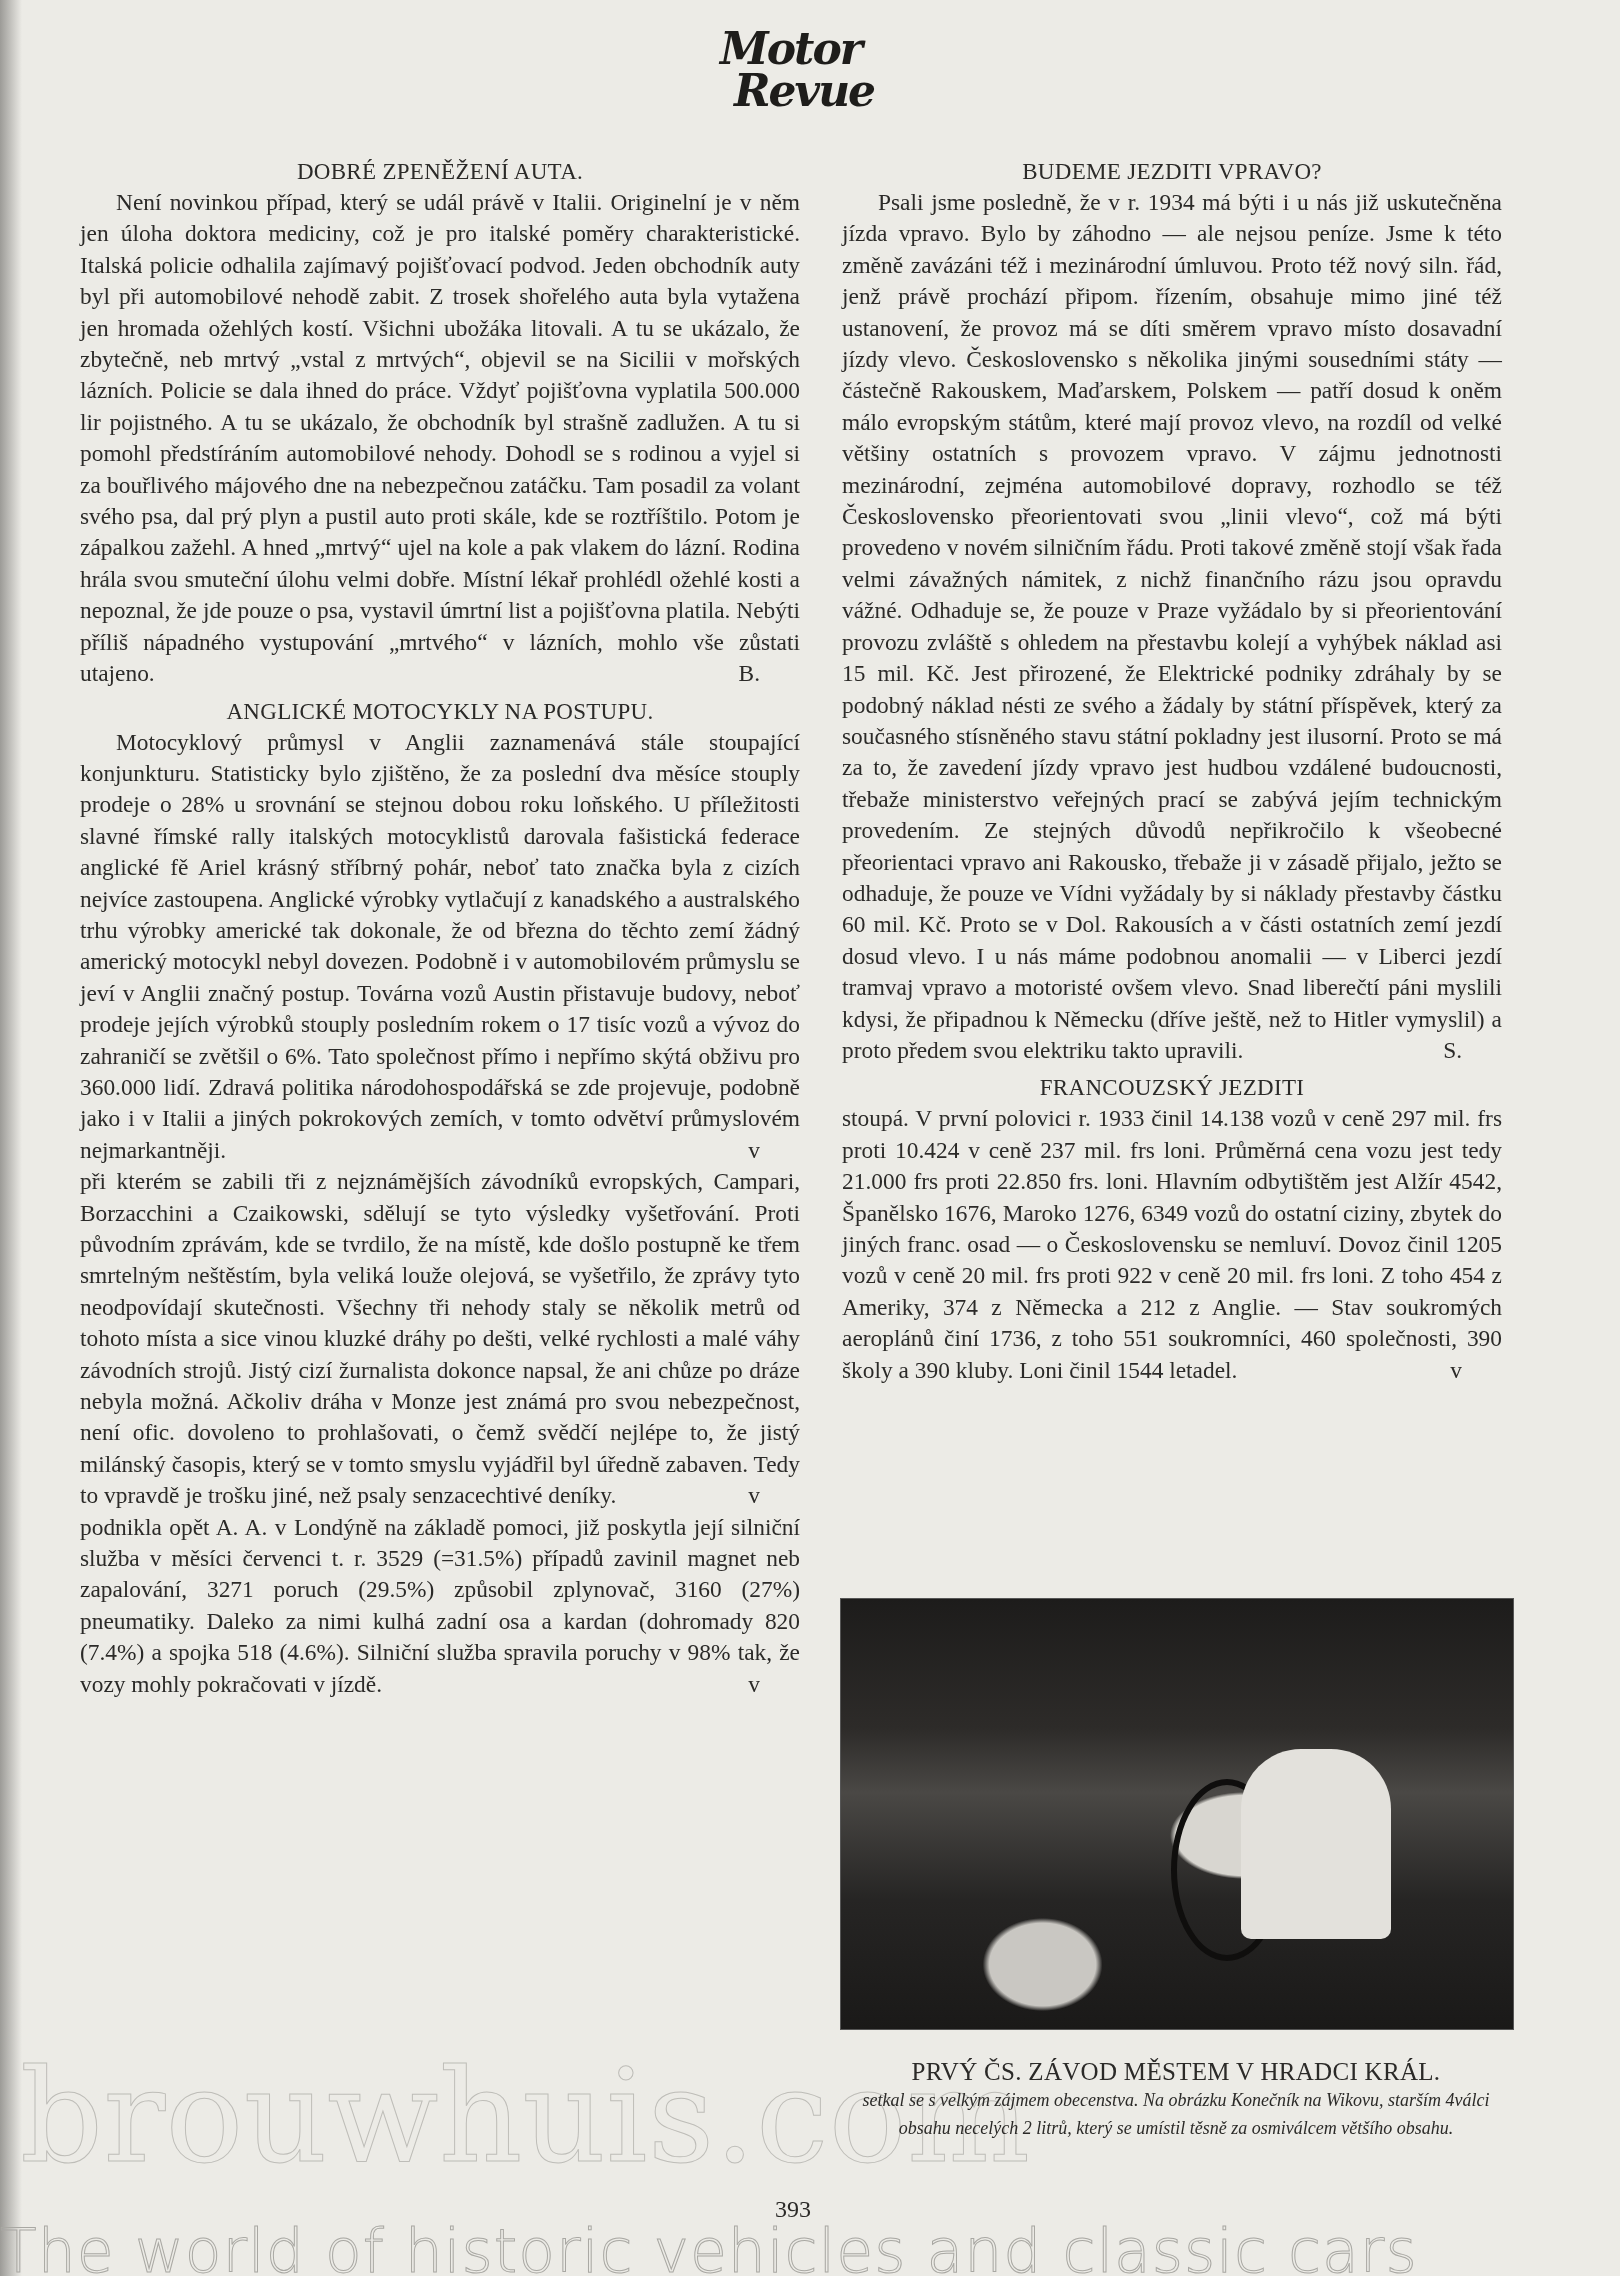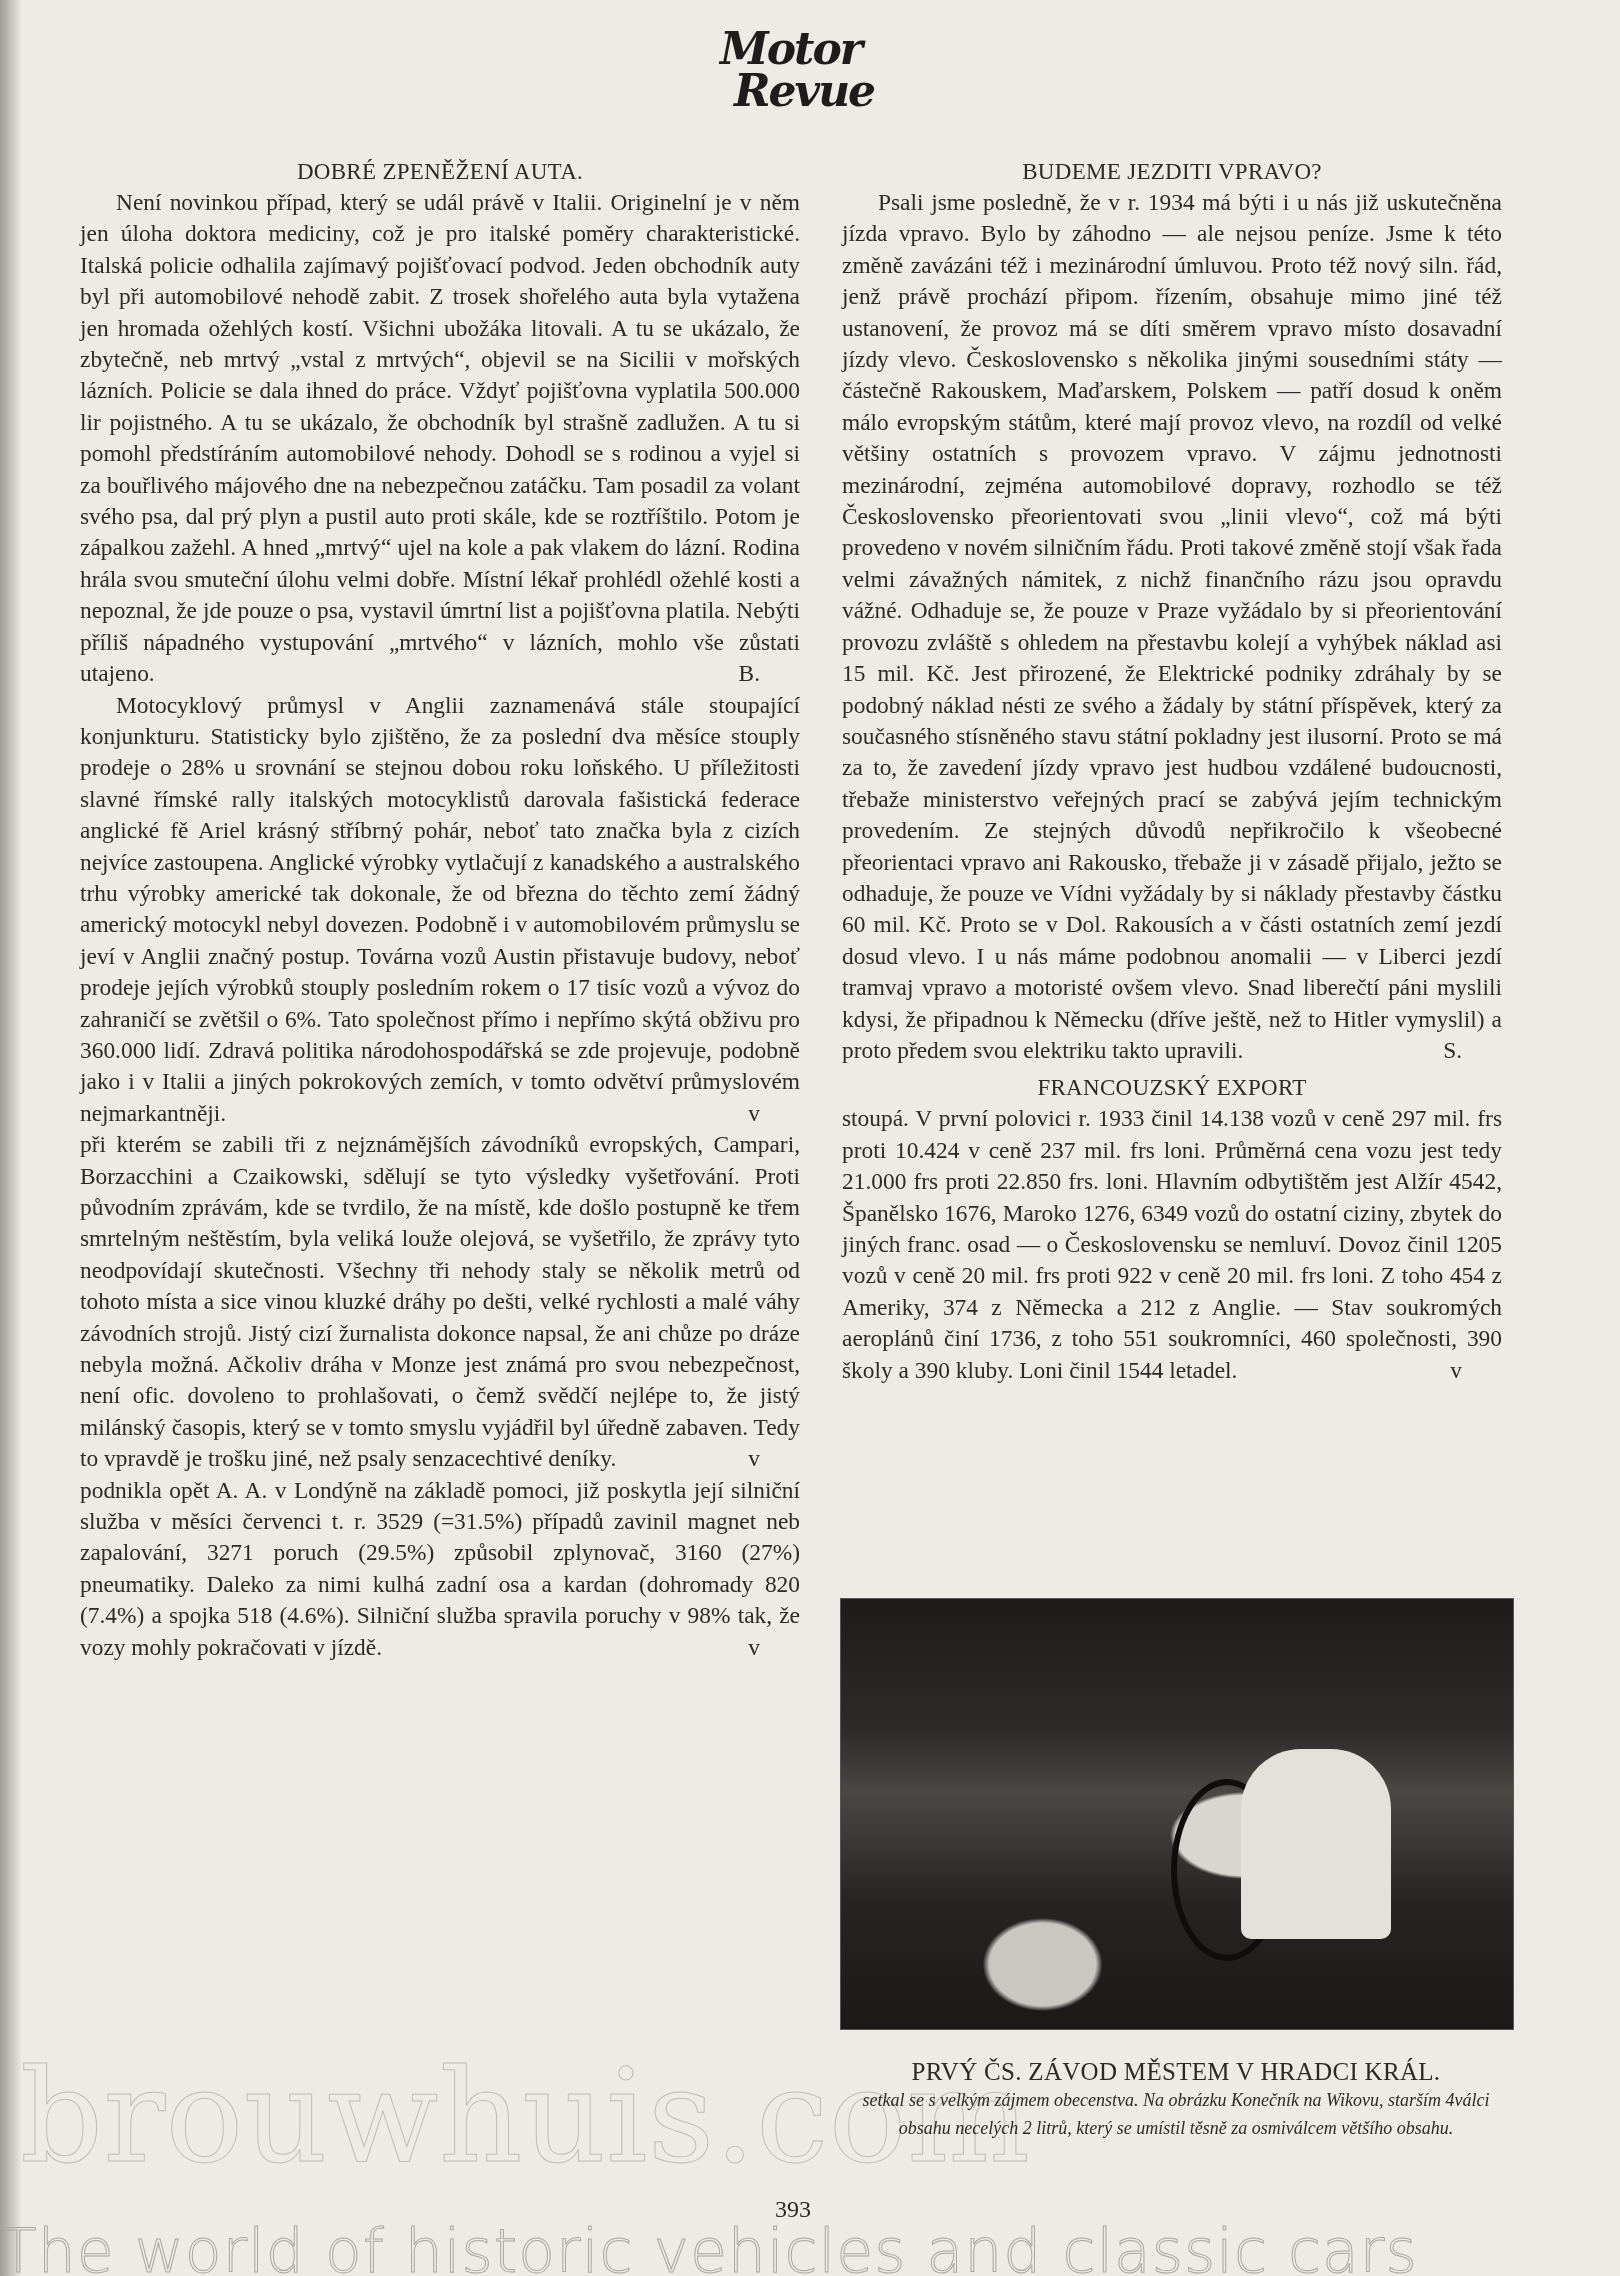--- a/index.html
+++ b/index.html
@@ -87,37 +87,38 @@
 </div>
 
 <div class="watermark-big">brouwhuis.com</div>
 
 <div class="col col-left">
   <section>
     <h2 class="headline">DOBRÉ ZPENĚŽENÍ AUTA.</h2>
     <p class="para indent"><span>Není novinkou případ, který se udál právě v Italii. Originelní je v něm jen úloha doktora mediciny, což je pro italské poměry charakteristické. Italská policie odhalila zajímavý pojišťovací podvod. Jeden obchodník auty byl při automobilové nehodě zabit. Z trosek shořelého auta byla vytažena jen hromada ožehlých kostí. Všichni ubožáka litovali. A tu se ukázalo, že zbytečně, neb mrtvý „vstal z mrtvých“, objevil se na Sicilii v mořských lázních. Policie se dala ihned do práce. Vždyť pojišťovna vyplatila 500.000 lir pojistného. A tu se ukázalo, že obchodník byl strašně zadlužen. A tu si pomohl předstíráním automobilové nehody. Dohodl se s rodinou a vyjel si za bouřlivého májového dne na nebezpečnou zatáčku. Tam posadil za volant svého psa, dal prý plyn a pustil auto proti skále, kde se roztříštilo. Potom je zápalkou zažehl. A hned „mrtvý“ ujel na kole a pak vlakem do lázní. Rodina hrála svou smuteční úlohu velmi dobře. Místní lékař prohlédl ožehlé kosti a nepoznal, že jde pouze o psa, vystavil úmrtní list a pojišťovna platila. Nebýti příliš nápadného vystupování „mrtvého“ v lázních, mohlo vše zůstati utajeno.</span> <span class="sig">B.</span></p>
   </section>
   <section>
+    <h2 class="headline">ANGLICKÉ MOTOCYKLY NA POSTUPU.</h2>
     <p class="para indent"><span>Motocyklový průmysl v Anglii zaznamenává stále stoupající konjunkturu. Statisticky bylo zjištěno, že za poslední dva měsíce stouply prodeje o 28% u srovnání se stejnou dobou roku loňského. U příležitosti slavné římské rally italských motocyklistů darovala fašistická federace anglické fě Ariel krásný stříbrný pohár, neboť tato značka byla z cizích nejvíce zastoupena. Anglické výrobky vytlačují z kanadského a australského trhu výrobky americké tak dokonale, že od března do těchto zemí žádný americký motocykl nebyl dovezen. Podobně i v automobilovém průmyslu se jeví v Anglii značný postup. Továrna vozů Austin přistavuje budovy, neboť prodeje jejích výrobků stouply posledním rokem o 17 tisíc vozů a vývoz do zahraničí se zvětšil o 6%. Tato společnost přímo i nepřímo skýtá obživu pro 360.000 lidí. Zdravá politika národohospodářská se zde projevuje, podobně jako i v Italii a jiných pokrokových zemích, v tomto odvětví průmyslovém nejmarkantněji.</span> <span class="sig">v</span></p>
   </section>
   <section>
     <p class="para"><span>při kterém se zabili tři z nejznámějších závodníků evropských, Campari, Borzacchini a Czaikowski, sdělují se tyto výsledky vyšetřování. Proti původním zprávám, kde se tvrdilo, že na místě, kde došlo postupně ke třem smrtelným neštěstím, byla veliká louže olejová, se vyšetřilo, že zprávy tyto neodpovídají skutečnosti. Všechny tři nehody staly se několik metrů od tohoto místa a sice vinou kluzké dráhy po dešti, velké rychlosti a malé váhy závodních strojů. Jistý cizí žurnalista dokonce napsal, že ani chůze po dráze nebyla možná. Ačkoliv dráha v Monze jest známá pro svou nebezpečnost, není ofic. dovoleno to prohlašovati, o čemž svědčí nejlépe to, že jistý milánský časopis, který se v tomto smyslu vyjádřil byl úředně zabaven. Tedy to vpravdě je trošku jiné, než psaly senzacechtivé deníky.</span> <span class="sig">v</span></p>
   </section>
   <section>
     <p class="para"><span>podnikla opět A. A. v Londýně na základě pomoci, již poskytla její silniční služba v měsíci červenci t. r. 3529 (=31.5%) případů zavinil magnet neb zapalování, 3271 poruch (29.5%) způsobil zplynovač, 3160 (27%) pneumatiky. Daleko za nimi kulhá zadní osa a kardan (dohromady 820 (7.4%) a spojka 518 (4.6%). Silniční služba spravila poruchy v 98% tak, že vozy mohly pokračovati v jízdě.</span> <span class="sig">v</span></p>
   </section>
 </div>
 
 <div class="col col-right">
   <section>
     <h2 class="headline">BUDEME JEZDITI VPRAVO?</h2>
     <p class="para indent"><span>Psali jsme posledně, že v r. 1934 má býti i u nás již uskutečněna jízda vpravo. Bylo by záhodno — ale nejsou peníze. Jsme k této změně zavázáni též i mezinárodní úmluvou. Proto též nový siln. řád, jenž právě prochází připom. řízením, obsahuje mimo jiné též ustanovení, že provoz má se díti směrem vpravo místo dosavadní jízdy vlevo. Československo s několika jinými sousedními státy — částečně Rakouskem, Maďarskem, Polskem — patří dosud k oněm málo evropským státům, které mají provoz vlevo, na rozdíl od velké většiny ostatních s provozem vpravo. V zájmu jednotnosti mezinárodní, zejména automobilové dopravy, rozhodlo se též Československo přeorientovati svou „linii vlevo“, což má býti provedeno v novém silničním řádu. Proti takové změně stojí však řada velmi závažných námitek, z nichž finančního rázu jsou opravdu vážné. Odhaduje se, že pouze v Praze vyžádalo by si přeorientování provozu zvláště s ohledem na přestavbu kolejí a vyhýbek náklad asi 15 mil. Kč. Jest přirozené, že Elektrické podniky zdráhaly by se podobný náklad nésti ze svého a žádaly by státní příspěvek, který za současného stísněného stavu státní pokladny jest ilusorní. Proto se má za to, že zavedení jízdy vpravo jest hudbou vzdálené budoucnosti, třebaže ministerstvo veřejných prací se zabývá jejím technickým provedením. Ze stejných důvodů nepřikročilo k všeobecné přeorientaci vpravo ani Rakousko, třebaže ji v zásadě přijalo, ježto se odhaduje, že pouze ve Vídni vyžádaly by si náklady přestavby částku 60 mil. Kč. Proto se v Dol. Rakousích a v části ostatních zemí jezdí dosud vlevo. I u nás máme podobnou anomalii — v Liberci jezdí tramvaj vpravo a motoristé ovšem vlevo. Snad liberečtí páni myslili kdysi, že připadnou k Německu (dříve ještě, než to Hitler vymyslil) a proto předem svou elektriku takto upravili.</span> <span class="sig">S.</span></p>
   </section>
   <section>
-    <h2 class="headline">FRANCOUZSKÝ EXPORT</h2>
+    <h2 class="headline">FRANCOUZSKÝ JEZDITI</h2>
     <p class="para"><span>stoupá. V první polovici r. 1933 činil 14.138 vozů v ceně 297 mil. frs proti 10.424 v ceně 237 mil. frs loni. Průměrná cena vozu jest tedy 21.000 frs proti 22.850 frs. loni. Hlavním odbytištěm jest Alžír 4542, Španělsko 1676, Maroko 1276, 6349 vozů do ostatní ciziny, zbytek do jiných franc. osad — o Československu se nemluví. Dovoz činil 1205 vozů v ceně 20 mil. frs proti 922 v ceně 20 mil. frs loni. Z toho 454 z Ameriky, 374 z Německa a 212 z Anglie. — Stav soukromých aeroplánů činí 1736, z toho 551 soukromníci, 460 společnosti, 390 školy a 390 kluby. Loni činil 1544 letadel.</span> <span class="sig">v</span></p>
   </section>
 </div>
 
 <div class="photo" title="Race driver in goggles seated in open racing car, crowd in background">
   <div class="crowd"></div>
   <div class="wheel"></div>
   <div class="driver"></div>
 </div>
 

